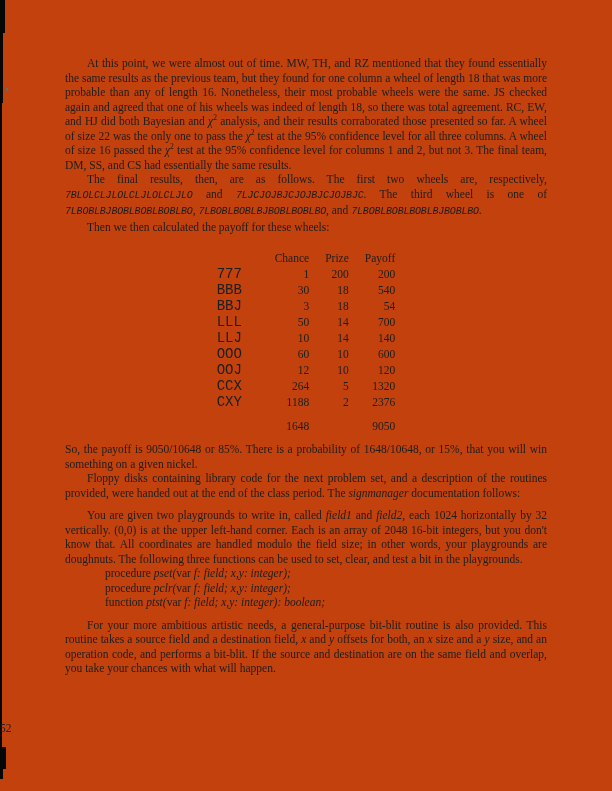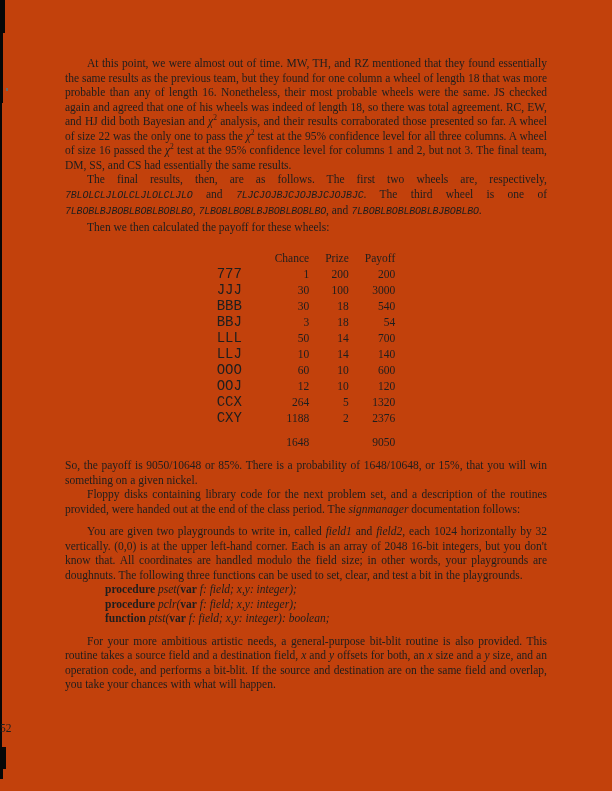--- a/index.html
+++ b/index.html
@@ -21,21 +21,21 @@
   .scan-speck{position:absolute;left:6px;top:88px;width:2px;height:3px;background:#6a6a6a;}
   .content{
     position:absolute;left:65px;top:56px;width:482px;
     font-size:11.5px;line-height:14.5px;
     text-align:justify;
   }
   p.para{margin:0;text-indent:22px;}
   p.para.noindent{text-indent:0;}
   p.para.vsp{margin-top:8px;}
   .seg-i{font-style:italic;}
-  .seg-b{font-weight:bold;margin-top:16px;}
+  .seg-b{font-weight:normal;margin-top:16px;}
   .seg-mono{font-family:"Liberation Mono","DejaVu Sans Mono",monospace;font-size:10px;letter-spacing:-0.2px;font-style:italic;}
   sup.seg-sup{font-size:7.5px;line-height:0;vertical-align:super;}
   .payoff-table{
     margin:16px auto 8px auto;
     border-collapse:collapse;
     font-size:11.5px;
   }
   .payoff-table th,.payoff-table td{
     padding:0 0 0 16px;line-height:16px;white-space:nowrap;
   }
@@ -82,26 +82,20 @@
           <th class="col-num">Prize</th>
           <th class="col-num">Payoff</th>
         </tr>
       </thead>
       <tbody>
           <tr>
             <td class="col-label">777</td>
             <td class="col-num">1</td>
             <td class="col-num">200</td>
             <td class="col-num">200</td>
-          </tr>
-          <tr>
-            <td class="col-label">JJJ</td>
-            <td class="col-num">30</td>
-            <td class="col-num">100</td>
-            <td class="col-num">3000</td>
           </tr>
           <tr>
             <td class="col-label">BBB</td>
             <td class="col-num">30</td>
             <td class="col-num">18</td>
             <td class="col-num">540</td>
           </tr>
           <tr>
             <td class="col-label">BBJ</td>
             <td class="col-num">3</td>

